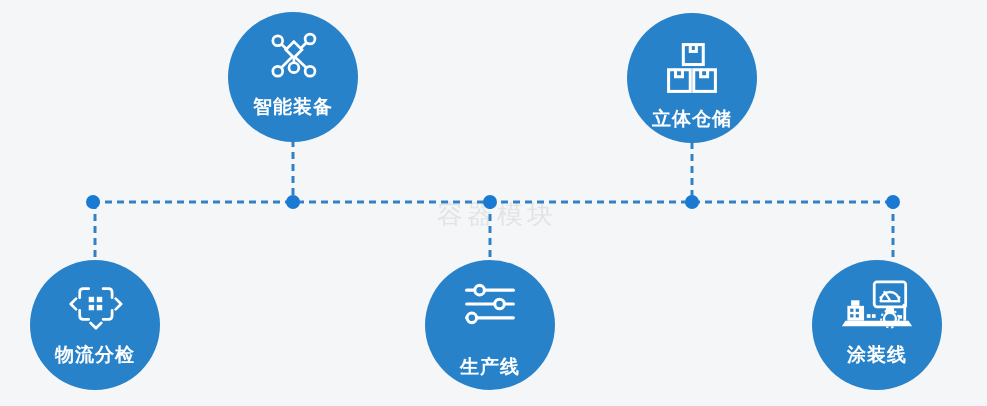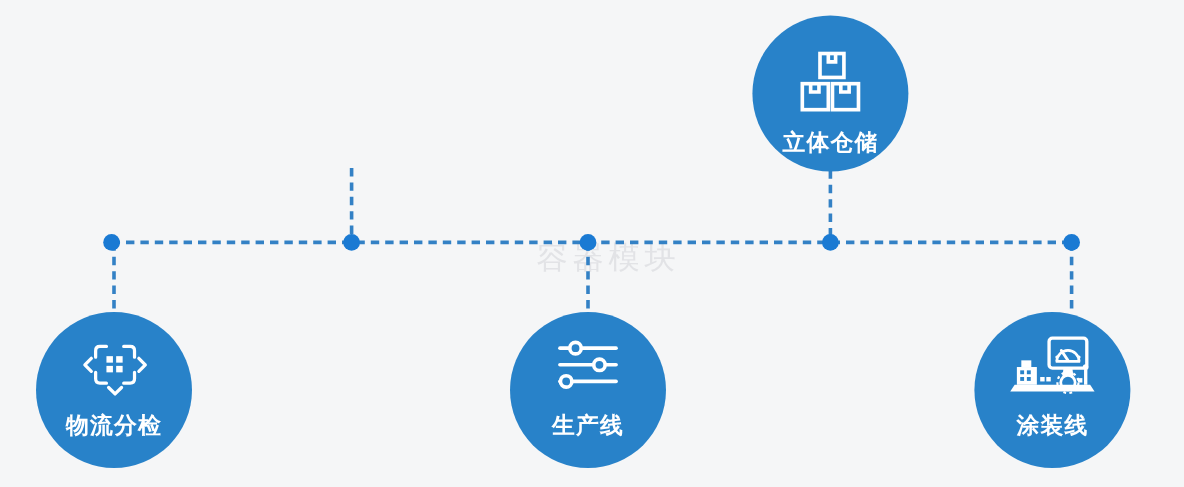--- a/index.html
+++ b/index.html
@@ -10,21 +10,21 @@
   .stage{
     position:relative;
     width:987px;height:406px;
     background:#f5f6f7;
     overflow:hidden;
   }
   
   .watermark{
     position:absolute;
     left:437px;top:197px;width:130px;
-    text-align:right;
+    text-align:left;
     font-size:26px;
     letter-spacing:4px;
     color:#e2e3e6;
     z-index:1;
     user-select:none;
   }
   
   .connectors{
     position:absolute;left:0;top:0;width:987px;height:406px;
     z-index:2;
@@ -47,21 +47,21 @@
     margin-top:14px;
     color:#ffffff;
     font-size:19px;
     font-weight:bold;
     letter-spacing:1px;
     white-space:nowrap;
   }
   .n-smart{left:228px;top:12px;}
   .n-warehouse{left:627px;top:13px;justify-content:center;}
   .n-logistics{left:30px;top:260px;text-align:right;}
-  .n-production{left:425px;top:260px;}
+  .n-production{left:425px;top:260px;gap:12px;}
   .n-painting{left:812px;top:260px;}
 </style>
 </head>
 <body>
 
 <div class="stage">
 
   <div class="watermark">容器模块</div>
 
   <svg class="connectors" viewBox="0 0 987 406" xmlns="http://www.w3.org/2000/svg">
@@ -74,20 +74,40 @@
     <line x1="490" y1="202" x2="490" y2="262" stroke="#3381c5" stroke-width="3" stroke-dasharray="7 5"></line>
     <line x1="893" y1="202" x2="893" y2="262" stroke="#3381c5" stroke-width="3" stroke-dasharray="7 5"></line>
 
     <circle cx="93" cy="202" r="7" fill="#1a7ad3"></circle>
     <circle cx="293" cy="202" r="7" fill="#1a7ad3"></circle>
     <circle cx="490" cy="202" r="7" fill="#1a7ad3"></circle>
     <circle cx="692" cy="202" r="7" fill="#1a7ad3"></circle>
     <circle cx="893" cy="202" r="7" fill="#1a7ad3"></circle>
   </svg>
 
+  <div class="node n-smart">
+    <div class="iconbox">
+      <svg width="58" height="52" viewBox="0 0 64 58" xmlns="http://www.w3.org/2000/svg">
+        <g stroke="#ffffff" stroke-width="3" fill="none" stroke-linecap="round">
+          <line x1="15" y1="12" x2="51" y2="46"></line>
+          <line x1="51" y1="10" x2="15" y2="46"></line>
+          <line x1="33" y1="30" x2="33" y2="41"></line>
+        </g>
+        <path d="M33 13 L42 22 L33 31 L24 22 Z" fill="#2882c9" stroke="#ffffff" stroke-width="3"></path>
+        <g fill="#2882c9" stroke="#ffffff" stroke-width="3">
+          <circle cx="15" cy="12" r="5.5"></circle>
+          <circle cx="51" cy="10" r="5.5"></circle>
+          <circle cx="15" cy="46" r="5.5"></circle>
+          <circle cx="51" cy="46" r="5.5"></circle>
+          <circle cx="33" cy="42" r="5.5"></circle>
+        </g>
+      </svg>
+    </div>
+    <div class="label">智能装备</div>
+  </div>
 
   <div class="node n-warehouse">
     <div class="iconbox">
       <svg width="52" height="52" viewBox="0 0 60 60" xmlns="http://www.w3.org/2000/svg">
         <g stroke="#ffffff" stroke-width="3.5" fill="none">
           <rect x="20" y="3" width="23" height="23"></rect>
           <path d="M28 3 V11 H35 V3"></path>
           <rect x="3" y="32" width="25" height="25"></rect>
           <path d="M11 32 V40 H19 V32"></path>
           <rect x="32" y="32" width="25" height="25"></rect>

